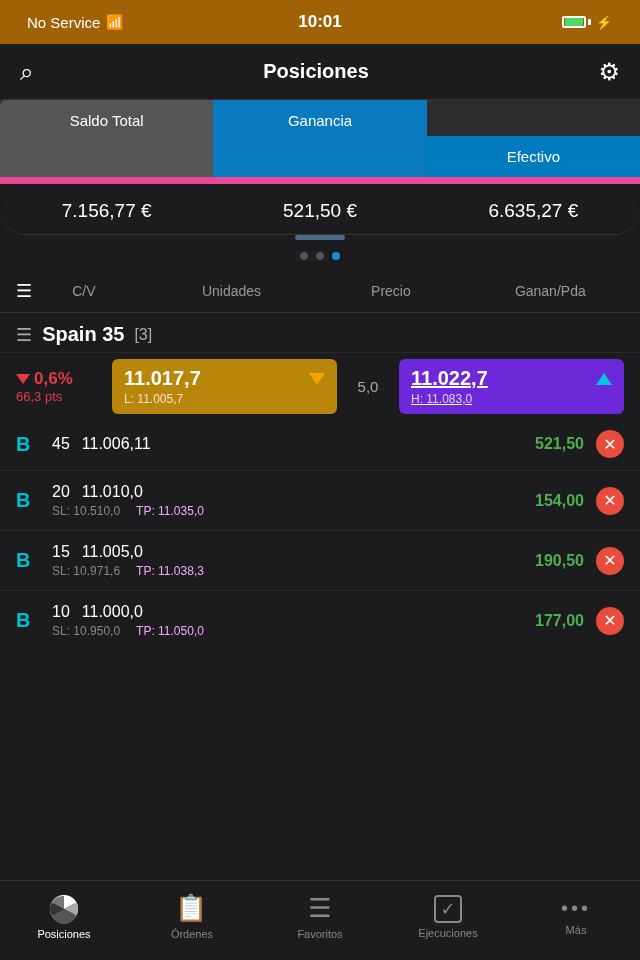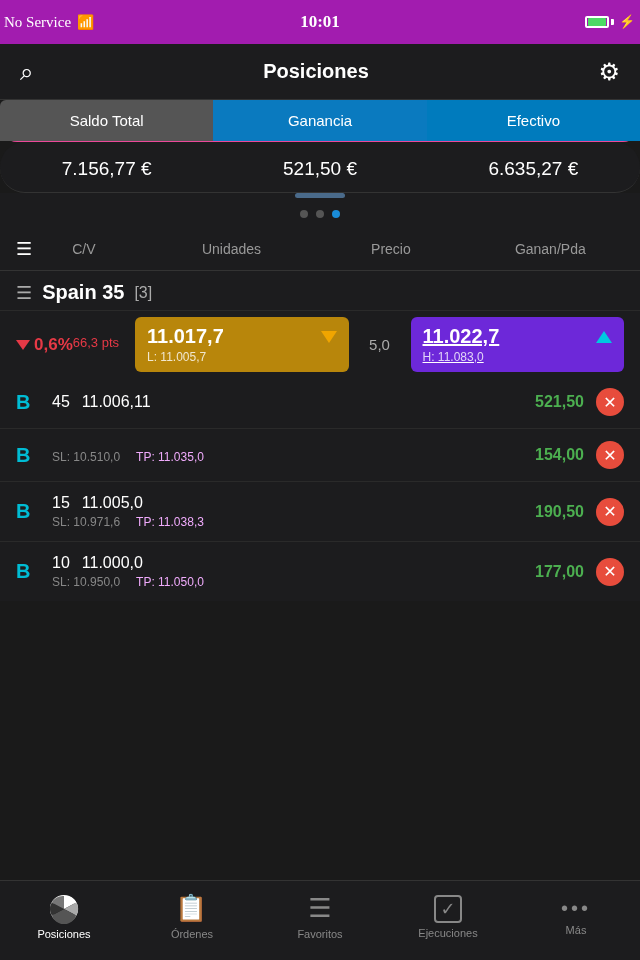--- a/index.html
+++ b/index.html
@@ -8,27 +8,26 @@
       width: 640px;
       height: 960px;
       background: #1a1a1a;
       color: #fff;
       font-family: -apple-system, 'Helvetica Neue', Arial, sans-serif;
       overflow: hidden;
     }
 
     
     .status-bar {
-      background: #a21caf;
+      background: #a16207;
       height: 44px;
       display: flex;
       align-items: center;
       justify-content: space-between;
-      padding: 0 4px;
-      font-family: Liberation Serif, serif;
+      padding: 0 27px;
     }
     .status-left {
       display: flex;
       align-items: center;
       gap: 6px;
       font-size: 15px;
       font-weight: 500;
     }
     .status-center {
       font-size: 17px;
@@ -88,40 +87,40 @@
     .header-icon {
       font-size: 24px;
       color: #fff;
       cursor: pointer;
     }
 
     
     .summary-tabs {
       background: #2c2c2e;
       display: flex;
-      border-bottom: 1px solid #ec4899;
-      border-radius: 17px;
+      border-bottom: 7px solid #ec4899;
     }
     .summary-tab {
       flex: 1;
       text-align: center;
       padding: 12px 8px;
       font-size: 15px;
       font-weight: 500;
       cursor: pointer;
     }
     .summary-tab.active-gray {
       background: #555;
       border-radius: 6px 0 0 0;
     }
     .summary-tab.active-blue {
       background: #0a7abf;
     }
     .summary-tab.active-teal {
       background: #007bbd;
+      margin-top: 36px;
     }
 
     
     .summary-values {
       background: #1c1c1e;
       display: flex;
       padding: 16px 0 12px;
       border-bottom: 1px solid #333;
       border-radius: 25px;
     }
@@ -206,21 +205,21 @@
     }
 
     .market-price-row {
       display: flex;
       align-items: center;
       padding: 6px 16px 4px;
       gap: 16px;
     }
     .market-change {
       display: flex;
-      flex-direction: row;
+      flex-direction: column;
       align-items: flex-start;
       min-width: 80px;
       text-align: center;
     }
     .market-pct {
       font-size: 17px;
       font-weight: 600;
       color: #e63946;
       display: flex;
       align-items: center;
@@ -501,20 +500,24 @@
           <span class="position-price">11.006,11</span>
         </div>
 
       </div>
       <span class="position-gain">521,50</span>
       <div class="position-close">✕</div>
     </div>
     <div class="position-row">
       <span class="position-type">B</span>
       <div class="position-details">
+        <div class="position-main">
+          <span class="position-units">20</span>
+          <span class="position-price">11.010,0</span>
+        </div>
         <div class="position-sub">
         <span class="position-sl">SL: 10.510,0</span>
         <span class="position-tp">TP: 11.035,0</span>
       </div>
       </div>
       <span class="position-gain">154,00</span>
       <div class="position-close">✕</div>
     </div>
     <div class="position-row">
       <span class="position-type">B</span>

